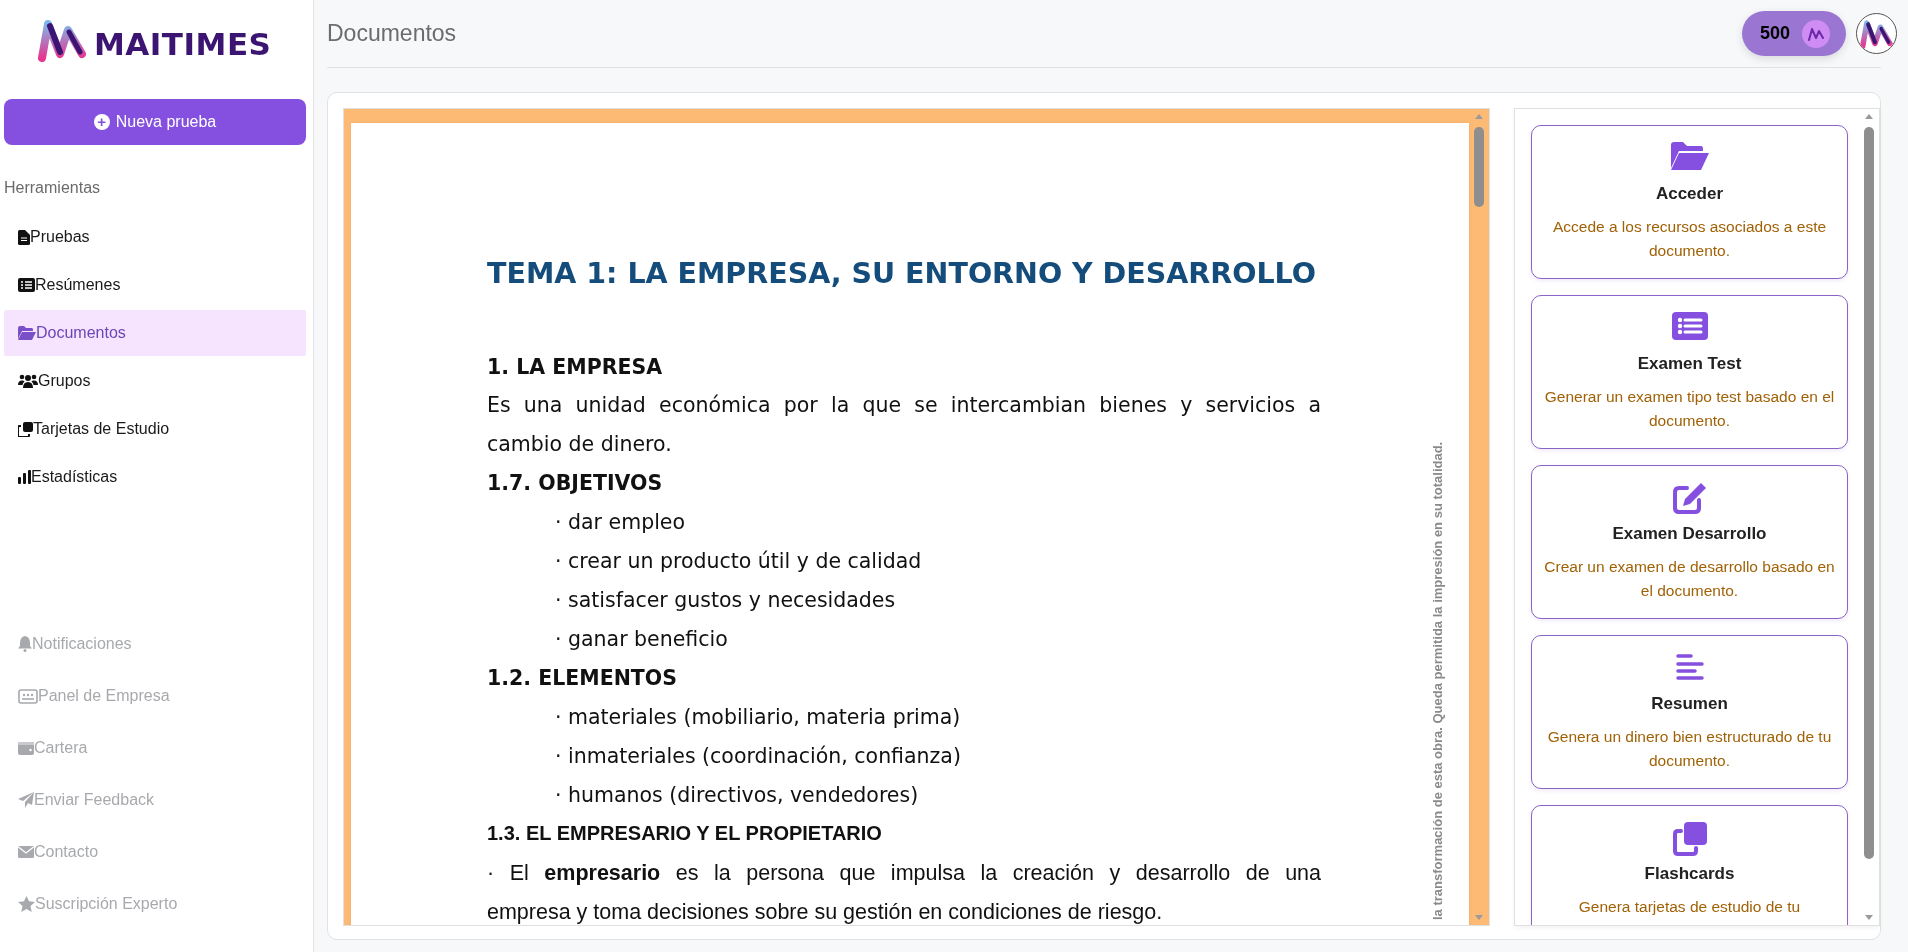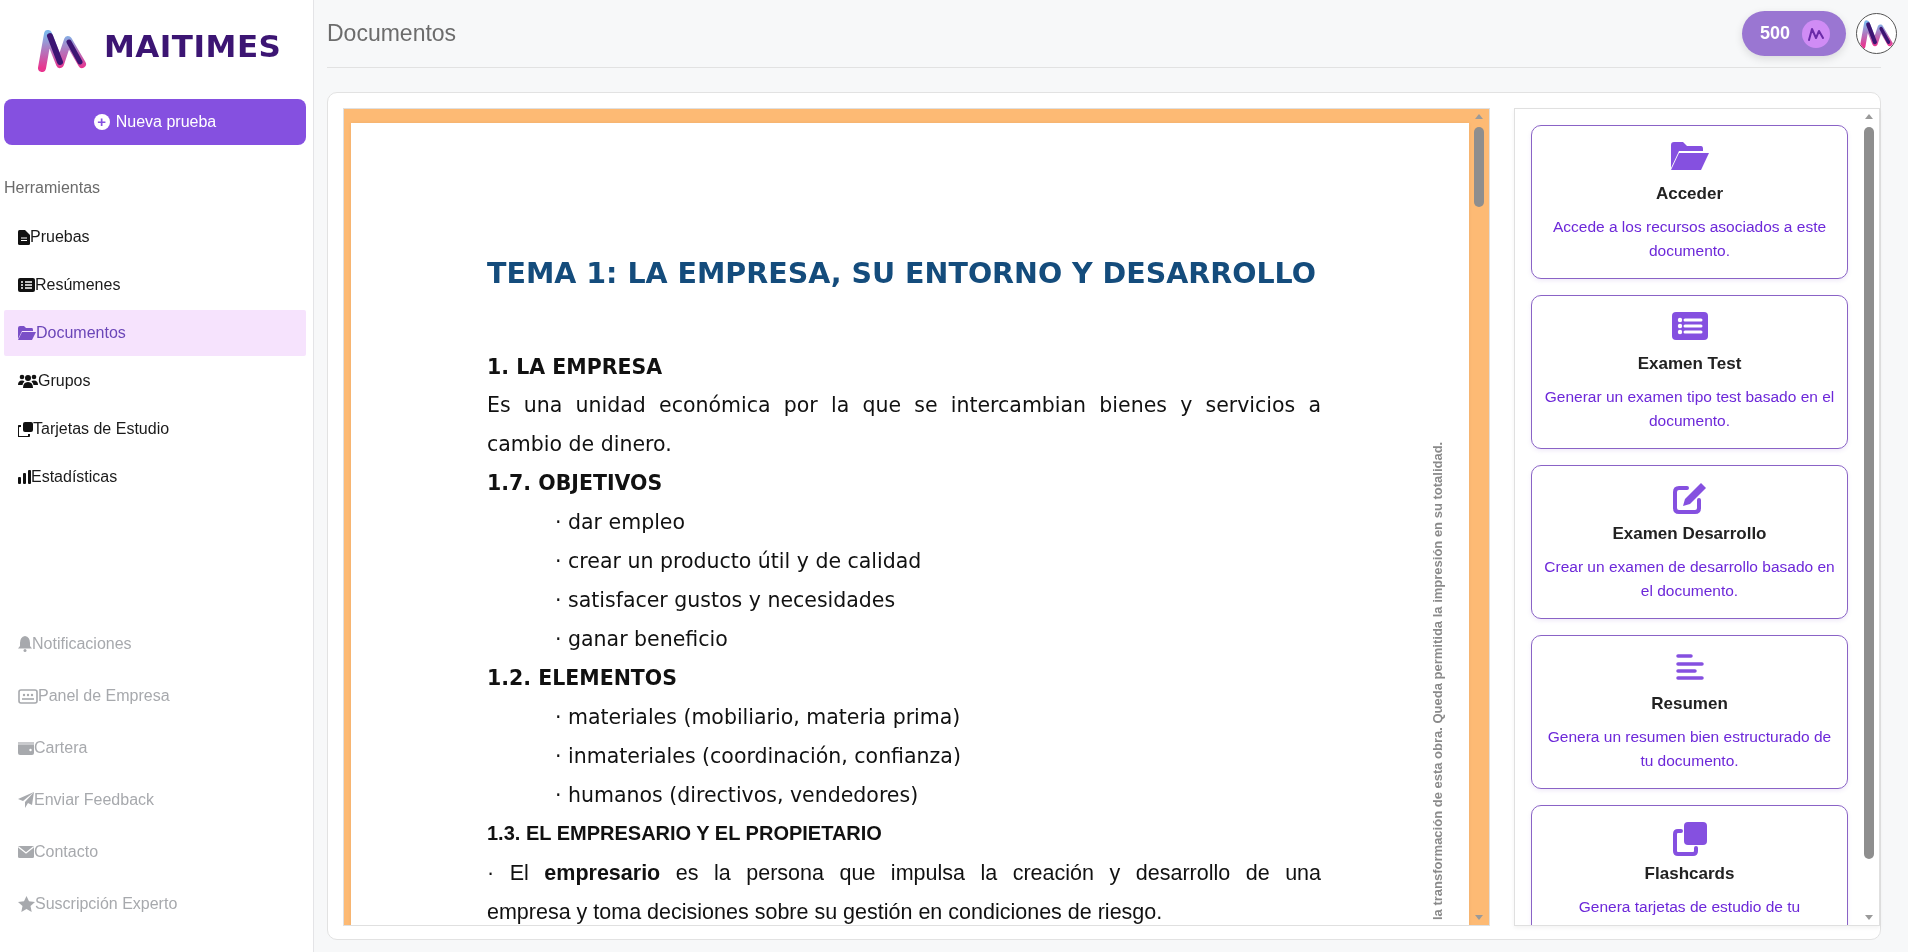--- a/index.html
+++ b/index.html
@@ -1,37 +1,37 @@
 <!DOCTYPE html>
 <html><head>
 <meta charset="utf-8">
 <style>
   * { box-sizing: border-box; margin: 0; padding: 0; }
   html, body { width: 1908px; height: 952px; overflow: hidden; background: #f7f8f9; font-family: "Liberation Sans", sans-serif; }
   .app { position: relative; width: 1908px; height: 952px; }
 
   
   .sidebar { position: absolute; left: 0; top: 0; width: 314px; height: 952px; background: #fff; border-right: 1px solid #e4e4e7; }
-  .logo { position: absolute; left: 38px; top: 28px; display: flex; align-items: flex-start; gap: 16px; }
+  .logo { position: absolute; left: 38px; top: 18px; display: flex; align-items: flex-end; gap: 6px; }
   .logo-text { font-family: "DejaVu Sans", sans-serif; font-weight: bold; font-size: 31px; color: #3c1573; letter-spacing: 0.5px; }
   .new-btn { position: absolute; left: 4px; top: 99px; width: 302px; height: 46px; background: #8550e0; color: #fff; border: none; border-radius: 8px; font-size: 16px; display: flex; align-items: center; justify-content: center; gap: 6px; cursor: pointer; font-family: "Liberation Sans", sans-serif; }
   .new-btn .plus { width: 16px; height: 16px; border-radius: 50%; background: #fff; color: #8550e0; font-weight: bold; font-size: 15px; line-height: 16px; text-align: center; }
   .section-label { position: absolute; left: 4px; top: 179px; font-size: 16px; color: #6b6b6b; }
   .nav { position: absolute; left: 4px; top: 214px; width: 302px; }
   .nav-item { height: 46px; margin-bottom: 2px; display: flex; align-items: center; padding-left: 14px; font-size: 16px; color: #1a1a1a; border-radius: 2px; cursor: pointer; }
   .nav-item.active { background: #f6e3fd; color: #6b46b8; }
   .nav-item svg { flex: none; }
   .nav-bottom { position: absolute; left: 4px; top: 618px; width: 302px; }
   .nav-bottom .nav-item { height: 52px; color: #a7a9ad; margin-bottom: 0; }
 
   
   .page-title { position: absolute; left: 327px; top: 20px; font-size: 23px; color: #6c6c6c; }
   .header-line { position: absolute; left: 327px; top: 67px; width: 1554px; height: 1px; background: #e2e2e2; }
   .credits { position: absolute; left: 1742px; top: 11px; width: 104px; height: 45px; background: #9a76d2; border-radius: 23px; display: flex; align-items: center; padding-left: 18px; gap: 12px; box-shadow: 0 3px 8px rgba(0,0,0,0.12); cursor: pointer; }
-  .credits-num { color: #ffffff; font-weight: bold; font-size: 18px; }
+  .credits-num { color: #000000; font-weight: bold; font-size: 18px; }
   .coin { width: 28px; height: 28px; border-radius: 50%; background: #d08cf5; display: flex; align-items: center; justify-content: center; }
   .avatar { position: absolute; left: 1856px; top: 13px; width: 41px; height: 41px; border-radius: 50%; border: 1px solid #555; background: #fff; display: flex; align-items: center; justify-content: center; overflow: hidden; cursor: pointer; }
 
   
   .content-card { position: absolute; left: 327px; top: 92px; width: 1554px; height: 848px; background: #fff; border: 1px solid #e2e2e2; border-radius: 10px; }
   .doc-viewer { position: absolute; left: 343px; top: 108px; width: 1147px; height: 818px; border: 1px solid #e0e0e0; background: #fdba74; overflow: hidden; }
   .doc-page { position: absolute; left: 7px; top: 14px; width: 1118px; height: 900px; background: #fff; box-shadow: 0 0 4px rgba(0,0,0,0.06); }
   .doc-inner { position: absolute; left: 136px; top: 0; width: 834px; font-family: "DejaVu Sans", sans-serif; color: #111; }
   .doc-title { position: absolute; top: 134px; left: 0; white-space: nowrap; font-size: 28.5px; font-weight: bold; color: #144c7c; }
   .doc-line { position: absolute; left: 0; font-size: 20.5px; white-space: nowrap; }
@@ -44,21 +44,21 @@
   .scroll-up, .scroll-down { position: absolute; left: 5px; width: 0; height: 0; border-left: 4px solid transparent; border-right: 4px solid transparent; }
   .scroll-up { top: 4px; border-bottom: 5px solid #9a9a9a; }
   .scroll-down { bottom: 4px; border-top: 5px solid #9a9a9a; }
   .scroll-thumb { position: absolute; left: 4px; top: 17px; width: 10px; height: 80px; background: #8e8e8e; border-radius: 5px; }
 
   
   .actions-panel { position: absolute; left: 1514px; top: 108px; width: 366px; height: 818px; border: 1px solid #e0e0e0; background: #fff; overflow: hidden; box-shadow: 0 2px 4px rgba(0,0,0,0.05); }
   .action-card { position: absolute; left: 16px; width: 317px; height: 154px; border: 1.5px solid #8a63c6; border-radius: 10px; background: #fff; text-align: center; cursor: pointer; box-shadow: 0 2px 4px rgba(130,90,200,0.12); }
   .action-icon { position: absolute; top: 16px; left: 0; right: 0; display: flex; justify-content: center; }
   .action-title { position: absolute; top: 58px; left: 0; right: 0; font-size: 17px; font-weight: bold; color: #222; }
-  .action-desc { position: absolute; top: 89px; left: 12px; right: 12px; font-size: 15.5px; line-height: 24px; color: #6d28d9; }
+  .action-desc { position: absolute; top: 89px; left: 12px; right: 12px; font-size: 15.5px; line-height: 24px; color: #a16207; }
   .panel-scroll { position: absolute; left: 1860px; top: 110px; width: 18px; height: 814px; }
   .panel-scroll .scroll-thumb { top: 17px; height: 732px; }
 </style>
 </head>
 <body>
 
 <div class="app">
 
   <aside class="sidebar">
     <div class="logo">
@@ -274,21 +274,21 @@
       <div class="action-desc">Crear un examen de desarrollo basado en el documento.</div>
     </div>
 
     <div class="action-card" style="top:526px">
       <div class="action-icon">
         <svg width="30" height="30" viewBox="0 0 30 30">
             <path d="M3 4 H16 M3 12 H27 M3 19 H20 M3 26 H27" stroke="#8550e0" stroke-width="3.5" stroke-linecap="round"></path>
           </svg>
       </div>
       <div class="action-title">Resumen</div>
-      <div class="action-desc">Genera un resumen bien estructurado de tu documento.</div>
+      <div class="action-desc">Genera un dinero bien estructurado de tu documento.</div>
     </div>
 
     <div class="action-card" style="top:696px">
       <div class="action-icon">
         <svg width="34" height="34" viewBox="0 0 34 34">
             <rect x="11" y="0" width="23" height="23" rx="4" fill="#8550e0"></rect>
             <path d="M8 9 H5 Q2 9 2 12 V29 Q2 32 5 32 H20 Q23 32 23 29 V26" fill="none" stroke="#8550e0" stroke-width="4" stroke-linecap="round"></path>
           </svg>
       </div>
       <div class="action-title">Flashcards</div>

